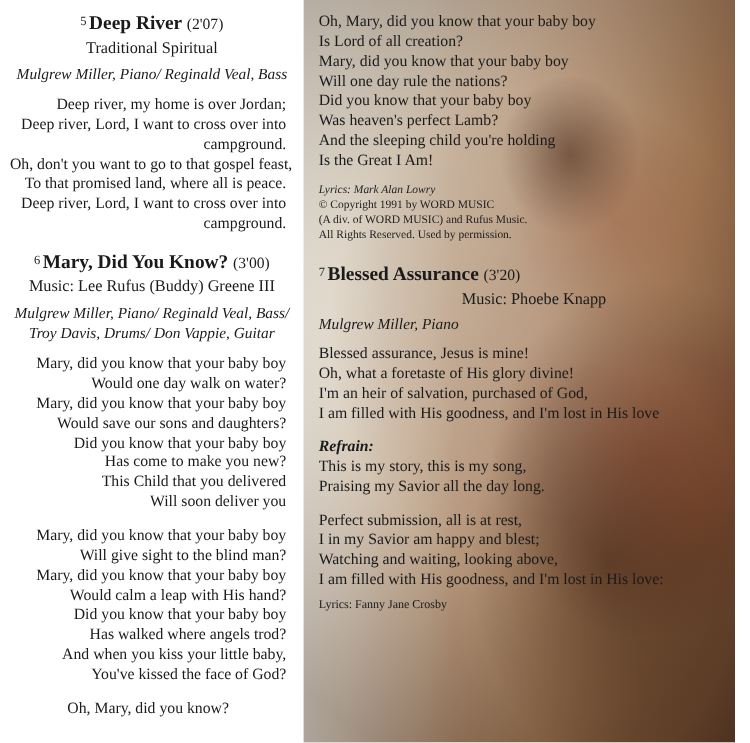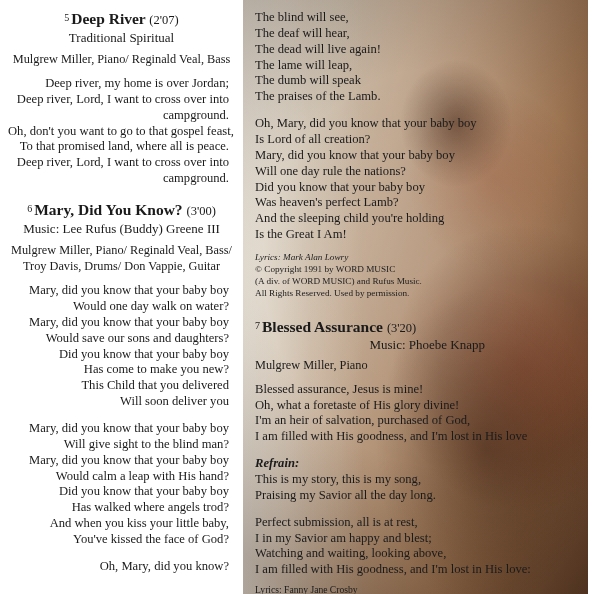--- a/index.html
+++ b/index.html
@@ -107,20 +107,21 @@
     font-size: 13px;
     line-height: 1.25;
     margin: 1px 0;
   }
   .col-right .credit-line {
     text-align: right;
     padding-left: 4px;
   }
   .personnel {
     text-align: center;
+    font-style: italic;
     font-size: 12.3px;
     line-height: 1.3;
     margin: 6px 0 8px 0;
   }
   .col-right .personnel {
     text-align: left;
     padding-left: 4px;
     margin: 4px 0 8px 0;
   }
   .lyrics {
@@ -228,38 +229,30 @@
           <div class="line">Mary, did you know that your baby boy</div>
           <div class="line">Will give sight to the blind man?</div>
           <div class="line">Mary, did you know that your baby boy</div>
           <div class="line">Would calm a leap with His hand?</div>
           <div class="line">Did you know that your baby boy</div>
           <div class="line">Has walked where angels trod?</div>
           <div class="line">And when you kiss your little baby,</div>
           <div class="line">You've kissed the face of God?</div>
         </div>
         <div class="stanza">
-          <div class="line" style="text-align:right;">Oh, Mary, did you know?</div>
+          <div class="line" style="text-align:center;">Oh, Mary, did you know?</div>
         </div>
       </div>
     </div>
 
   </div>
 
   <div class="col col-right">
 
     <div class="lyrics lyrics-left" style="margin-top:0;">
-      <div class="stanza">
-        <div class="line">The blind will see,</div>
-        <div class="line">The deaf will hear,</div>
-        <div class="line">The dead will live again!</div>
-        <div class="line">The lame will leap,</div>
-        <div class="line">The dumb will speak</div>
-        <div class="line">The praises of the Lamb.</div>
-      </div>
       <div class="stanza">
         <div class="line">Oh, Mary, did you know that your baby boy</div>
         <div class="line">Is Lord of all creation?</div>
         <div class="line">Mary, did you know that your baby boy</div>
         <div class="line">Will one day rule the nations?</div>
         <div class="line">Did you know that your baby boy</div>
         <div class="line">Was heaven's perfect Lamb?</div>
         <div class="line">And the sleeping child you're holding</div>
         <div class="line">Is the Great I Am!</div>
       </div>

